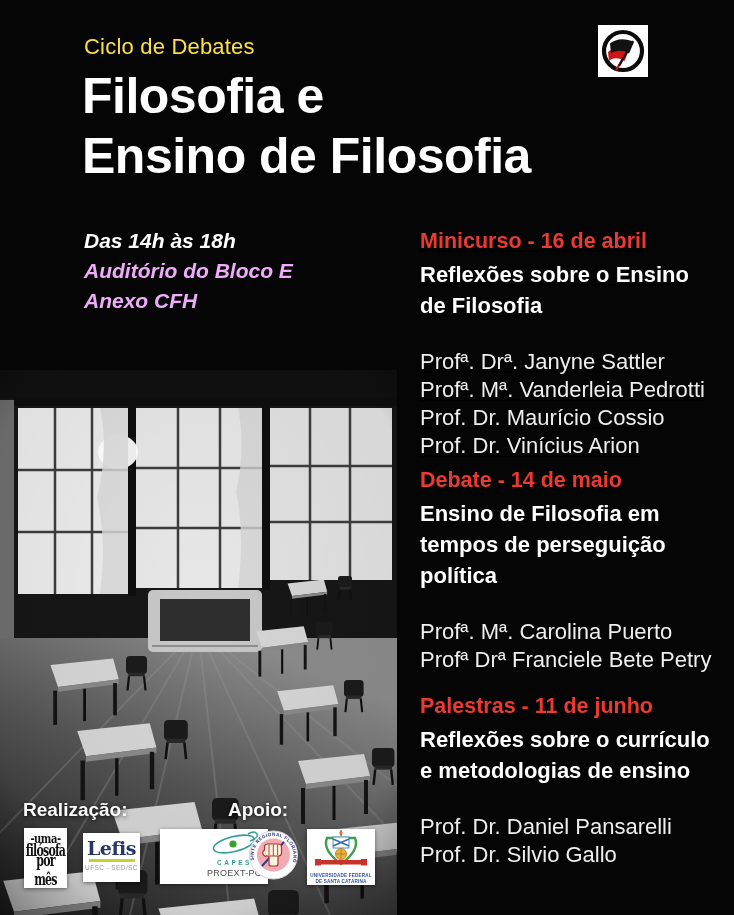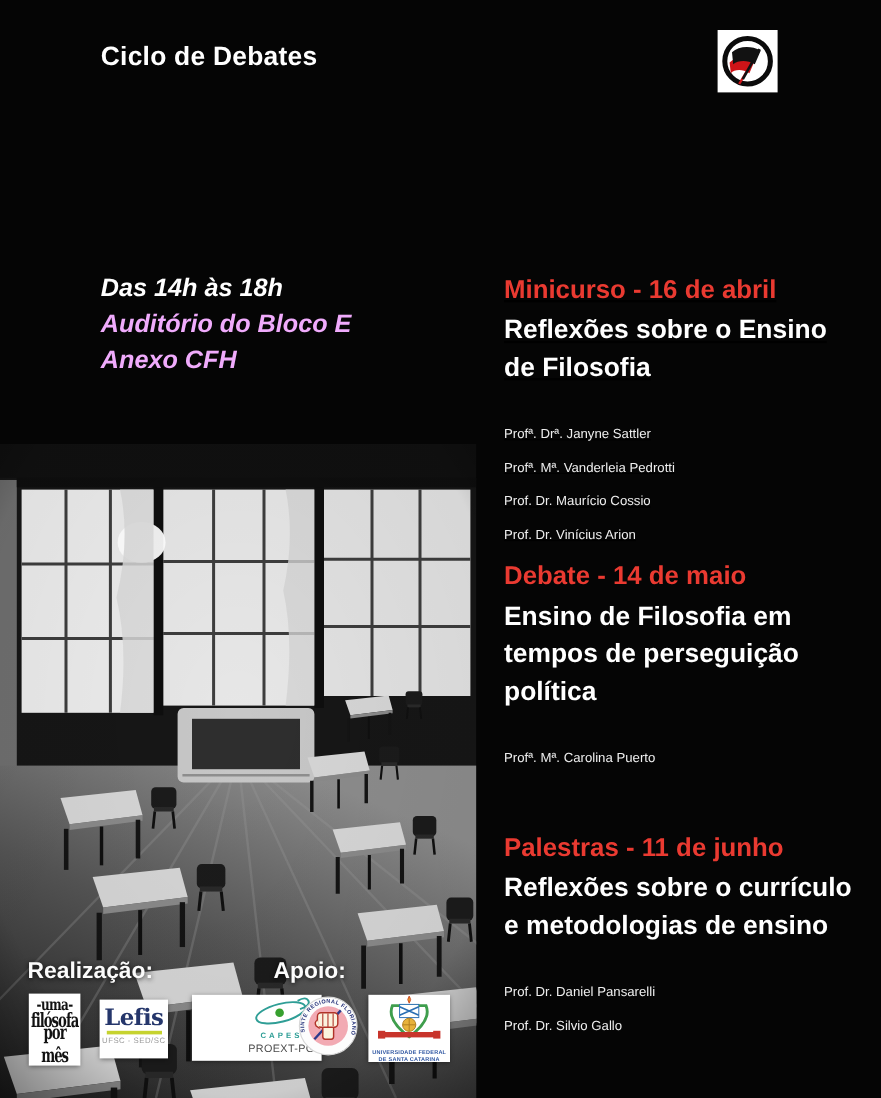--- a/index.html
+++ b/index.html
@@ -4,40 +4,40 @@
 <style>
   html,body{margin:0;padding:0;background:#000;}
   .poster{
     position:relative;width:734px;height:915px;background:#050505;
     overflow:hidden;font-family:"Liberation Sans",sans-serif;
     -webkit-font-smoothing:antialiased;
   }
   .abs{position:absolute;}
   
   .kicker{
-    left:84px;top:34px;font-size:22px;font-weight:bold;color:#ffffff;
+    left:84px;top:34px;font-size:22px;font-weight:normal;color:#fde047;
     letter-spacing:.2px;
   }
   .title{
     left:82px;top:66px;margin:0;font-size:50px;line-height:60px;
     font-weight:bold;color:#ffffff;letter-spacing:-.5px;
   }
   .antifa{left:598px;top:25px;width:50px;height:52px;background:#fff;}
   
   .schedule{left:84px;top:226px;font-size:21px;font-weight:bold;line-height:30px;font-style:italic;}
   .schedule .time{color:#ffffff;}
   .schedule .venue{color:#f0abfc;}
   
   .event{left:420px;width:302px;}
   .event .label{font-size:21.5px;font-weight:bold;color:#ea3a31;line-height:30px;}
   .event .etitle{
     margin-top:3px;font-size:22px;font-weight:bold;color:#ffffff;
     line-height:31px;white-space:pre-line;
   }
-  .event .speakers{margin-top:27px;font-size:11px;color:#eeeeee;line-height:28px;font-weight:400;}
+  .event .speakers{margin-top:27px;font-size:22px;color:#eeeeee;line-height:28px;font-weight:400;}
   .ev-0{top:226px;text-decoration:underline;} .ev-1{top:465px;} .ev-2{top:691px;}
   
   .photo{left:0;top:370px;width:397px;height:545px;}
   
   .footer-label{
     font-size:19px;font-weight:bold;color:#fbfbfb;
     text-shadow:0 1px 4px rgba(0,0,0,.85);
   }
   .lbl-real{left:23px;top:799px;} .lbl-apoio{left:228px;top:799px;}
   .logo-box{background:#ffffff;box-shadow:0 1px 4px rgba(0,0,0,.5);}
@@ -62,20 +62,21 @@
   .sinte{left:248px;top:828px;width:51px;height:55px;}
   .ufsc{left:307px;top:829px;width:68px;height:56px;text-align:center;}
   .ufsc .u-text{font-size:4.6px;font-weight:bold;color:#2b53a0;line-height:5.6px;letter-spacing:.2px;}
 </style>
 </head>
 <body>
 
 <div class="poster">
 
   <div class="abs kicker">Ciclo de Debates</div>
+  <h1 class="abs title"><span>Filosofia e</span><br><span>Ensino de Filosofia</span></h1>
 
   <div class="abs antifa">
     <svg width="50" height="52" viewBox="0 0 50 52">
       <circle cx="25" cy="26" r="19" fill="#ffffff" stroke="#0b0b0b" stroke-width="4.2"></circle>
       <path d="M30 25 L18 45" stroke="#cf1418" stroke-width="2" fill="none"></path>
       <path d="M10 27 C15 22.5,23 21.5,31 25.5 L26.5 36 C20 32,14 33,11 36 Z" fill="#cf1418"></path>
       <path d="M35 16 L21 41" stroke="#111111" stroke-width="2.2" fill="none"></path>
       <path d="M12 18.5 C17.5 13.5,27 12.5,36 17 L31 28.5 C24 24.5,17 25.5,13 28.5 Z" fill="#121212"></path>
     </svg>
   </div>
@@ -180,20 +181,21 @@
     </div>
   </section>
 
   <section class="abs event ev-1">
     <div class="label">Debate - 14 de maio</div>
     <div class="etitle">Ensino de Filosofia em
 tempos de perseguição
 política</div>
     <div class="speakers">
       <div>Profª. Mª. Carolina Puerto</div>
+      <div>Profª Drª Franciele Bete Petry</div>
     </div>
   </section>
 
   <section class="abs event ev-2">
     <div class="label">Palestras - 11 de junho</div>
     <div class="etitle">Reflexões sobre o currículo
 e metodologias de ensino</div>
     <div class="speakers">
       <div>Prof. Dr. Daniel Pansarelli</div>
       <div>Prof. Dr. Silvio Gallo</div>

